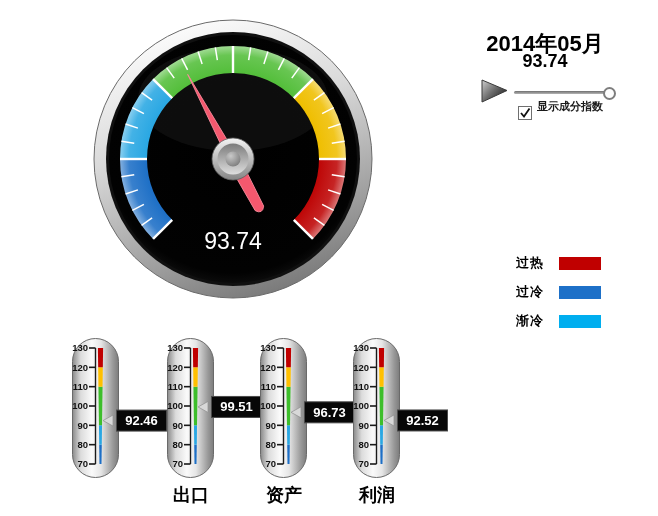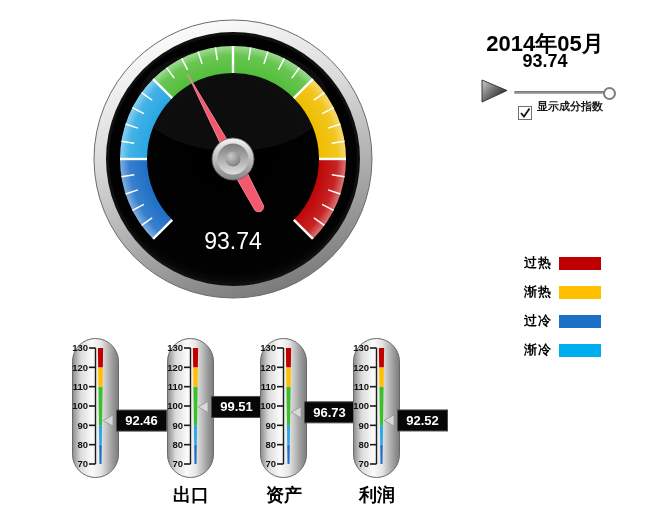--- a/index.html
+++ b/index.html
@@ -13,21 +13,21 @@
   .slider-track{left:514px;top:91px;width:100px;height:3px;border-radius:2px;
                 background:linear-gradient(#6e6e6e,#b5b5b5);}
   .slider-handle{left:603px;top:87px;width:9px;height:9px;border-radius:50%;
                  background:#fdfdfd;border:2px solid #7d7d7d;}
   .checkbox{left:518px;top:106px;width:12px;height:12px;background:#fff;border:1px solid #6f6f6f;}
   .checkbox svg{display:block;}
   .checkbox-label{left:537px;top:99px;font-size:11px;font-weight:bold;color:#1a1a1a;}
   
   .legend{left:516px;top:254px;}
   .legend-row{display:flex;align-items:center;margin-bottom:11px;}
-  .legend-label{width:36px;text-align:right;font-size:13px;font-weight:bold;color:#000;margin-right:7px;letter-spacing:1px;}
+  .legend-label{width:36px;text-align:left;font-size:13px;font-weight:bold;color:#000;margin-right:7px;letter-spacing:1px;}
   .legend-swatch{width:42px;height:13px;}
   
   .therm-wrap{top:338px;width:120px;height:141px;}
   .therm-name{top:486px;width:82px;text-align:center;font-size:18px;font-weight:bold;color:#000;white-space:pre-line;line-height:1.05;}
   .therm-name.two-line{top:482px;font-size:12px;}
   .gauge-value{fill:#fff;font-size:23px;font-family:"Liberation Sans","DejaVu Sans",sans-serif;}
 </style>
 </head>
 <body>
 
@@ -167,24 +167,20 @@
     </svg>
   </div>
   <div class="abs checkbox-label">显示成分指数</div>
 
   <div class="abs legend">
     <div class="legend-row">
       <span class="legend-label">过热</span>
       <span class="legend-swatch" style="background: rgb(192, 0, 0);"></span>
     </div>
     <div class="legend-row">
-      <span class="legend-label">渐热</span>
-      <span class="legend-swatch" style="background: rgb(255, 192, 0);"></span>
-    </div>
-    <div class="legend-row">
       <span class="legend-label">过冷</span>
       <span class="legend-swatch" style="background: rgb(29, 112, 200);"></span>
     </div>
     <div class="legend-row">
       <span class="legend-label">渐冷</span>
       <span class="legend-swatch" style="background: rgb(0, 174, 239);"></span>
     </div>
   </div>
 
   <div class="abs therm-wrap" style="left:72px">

